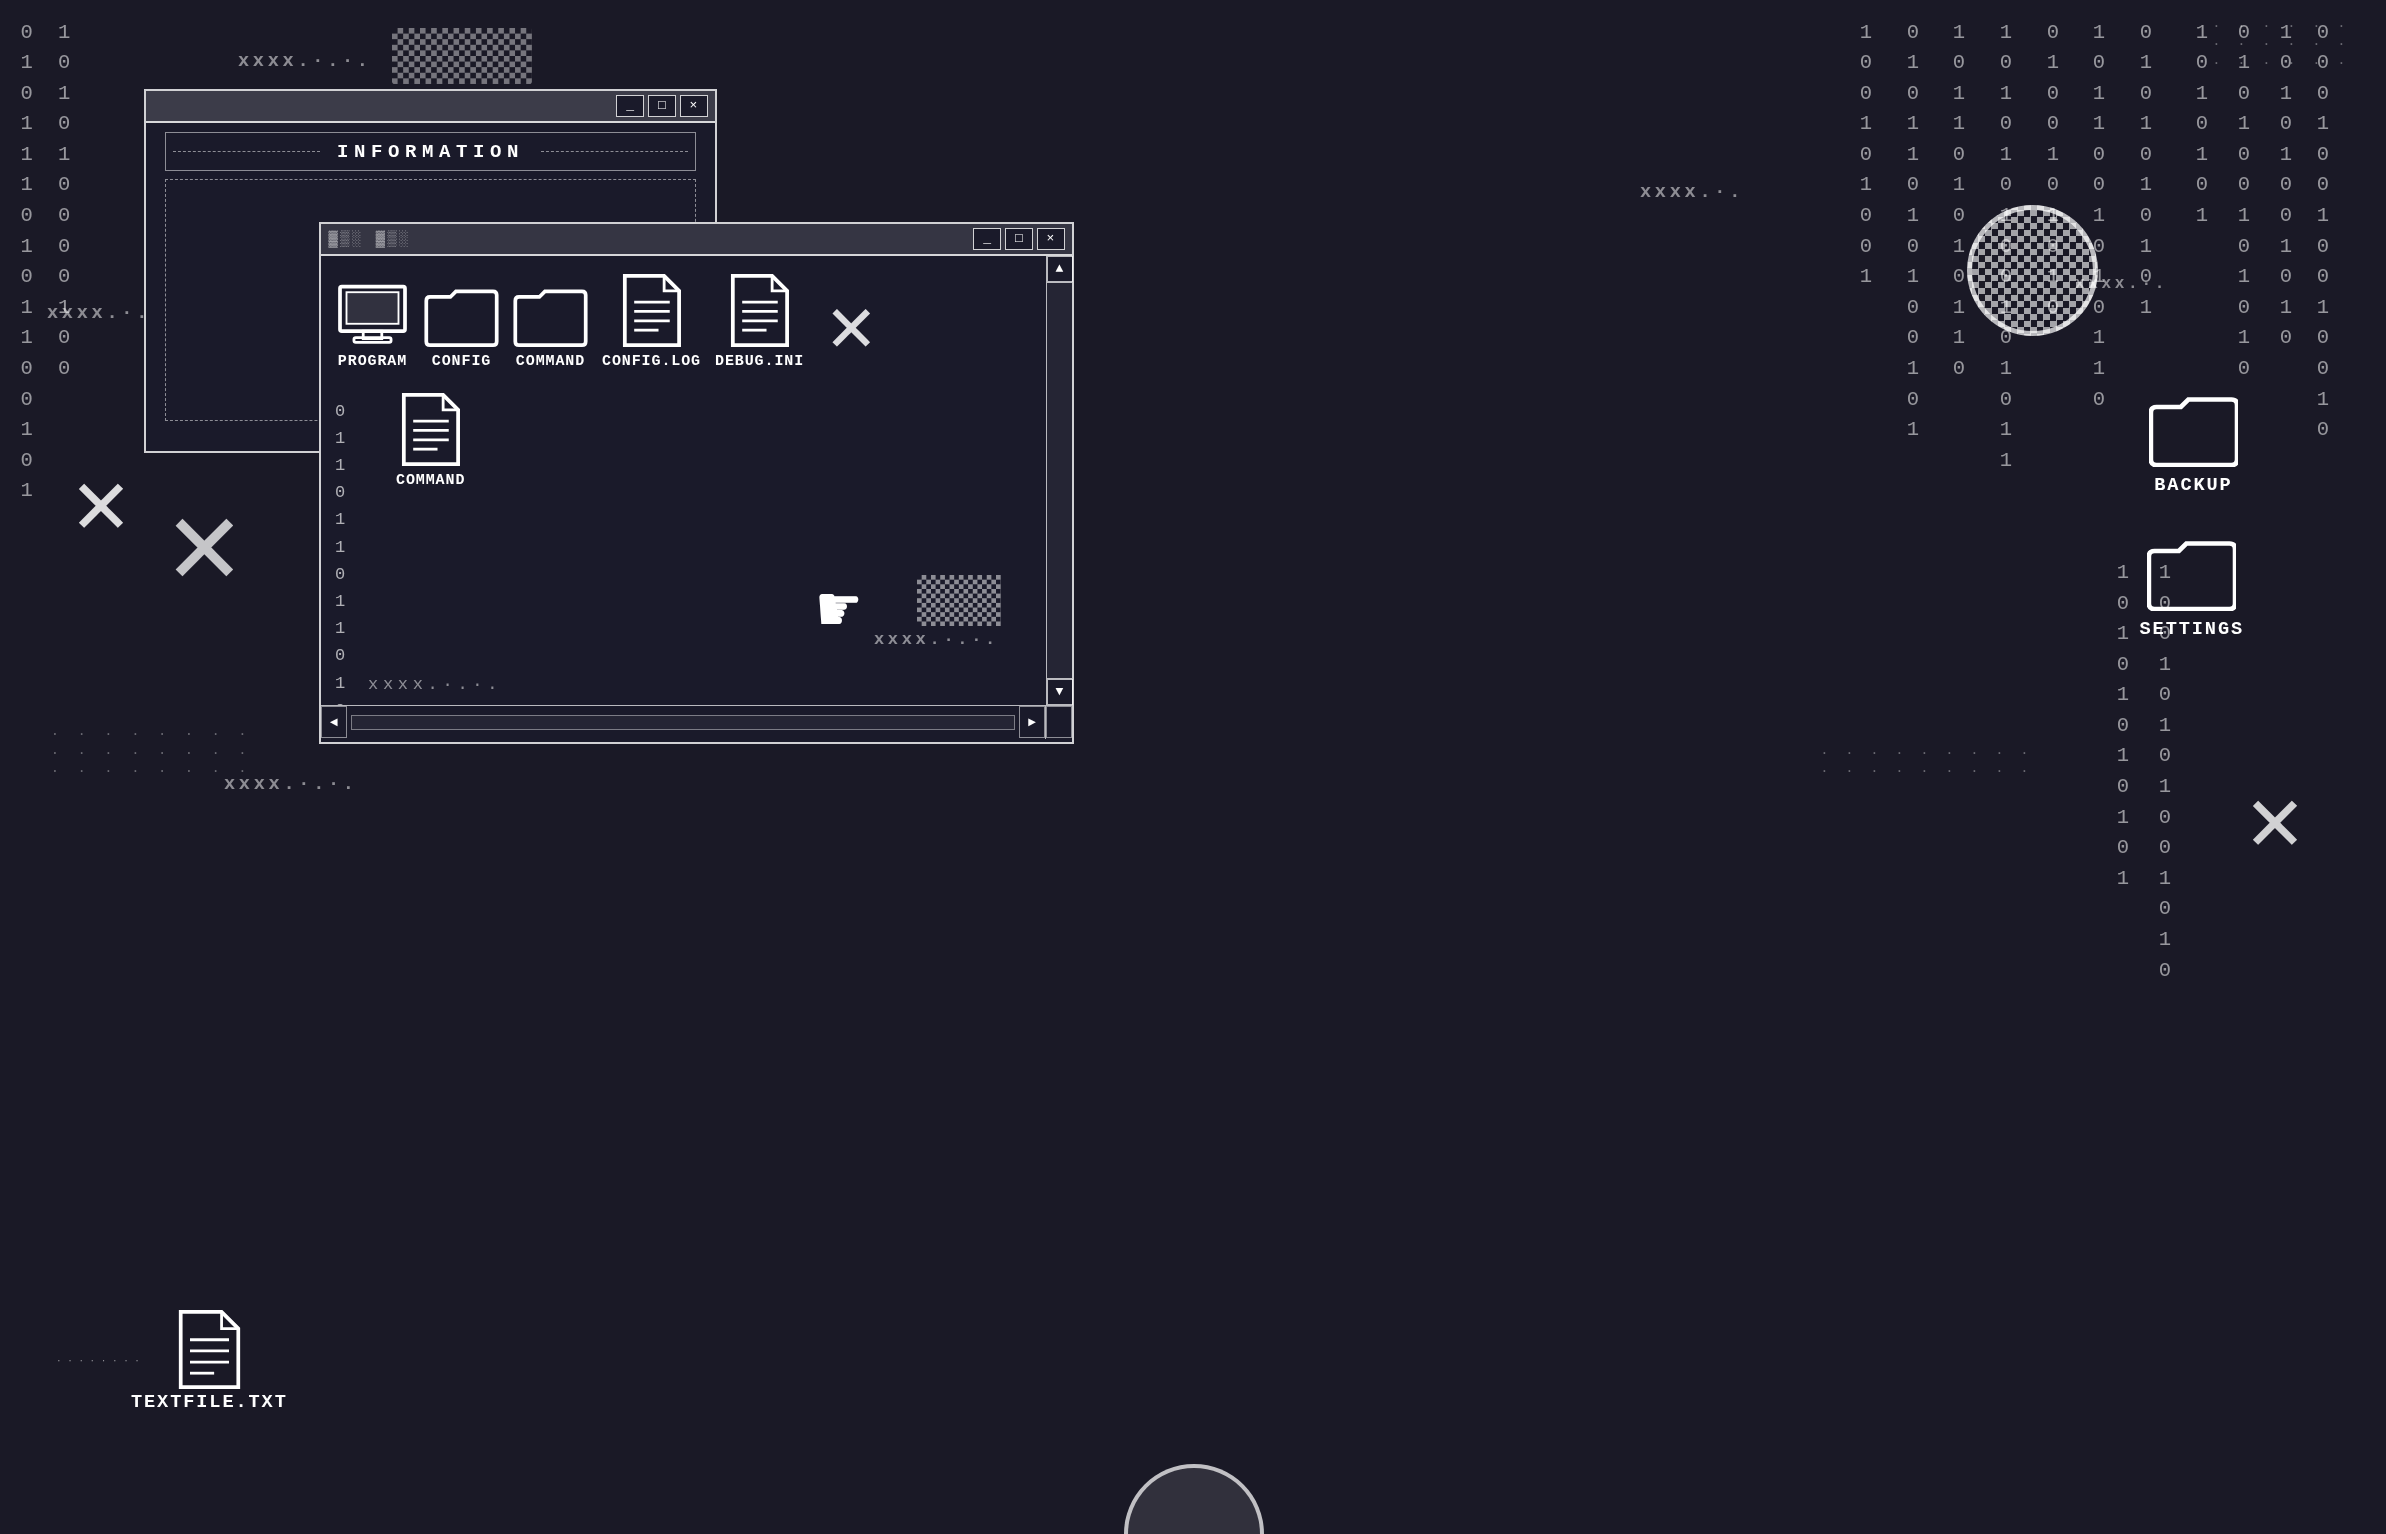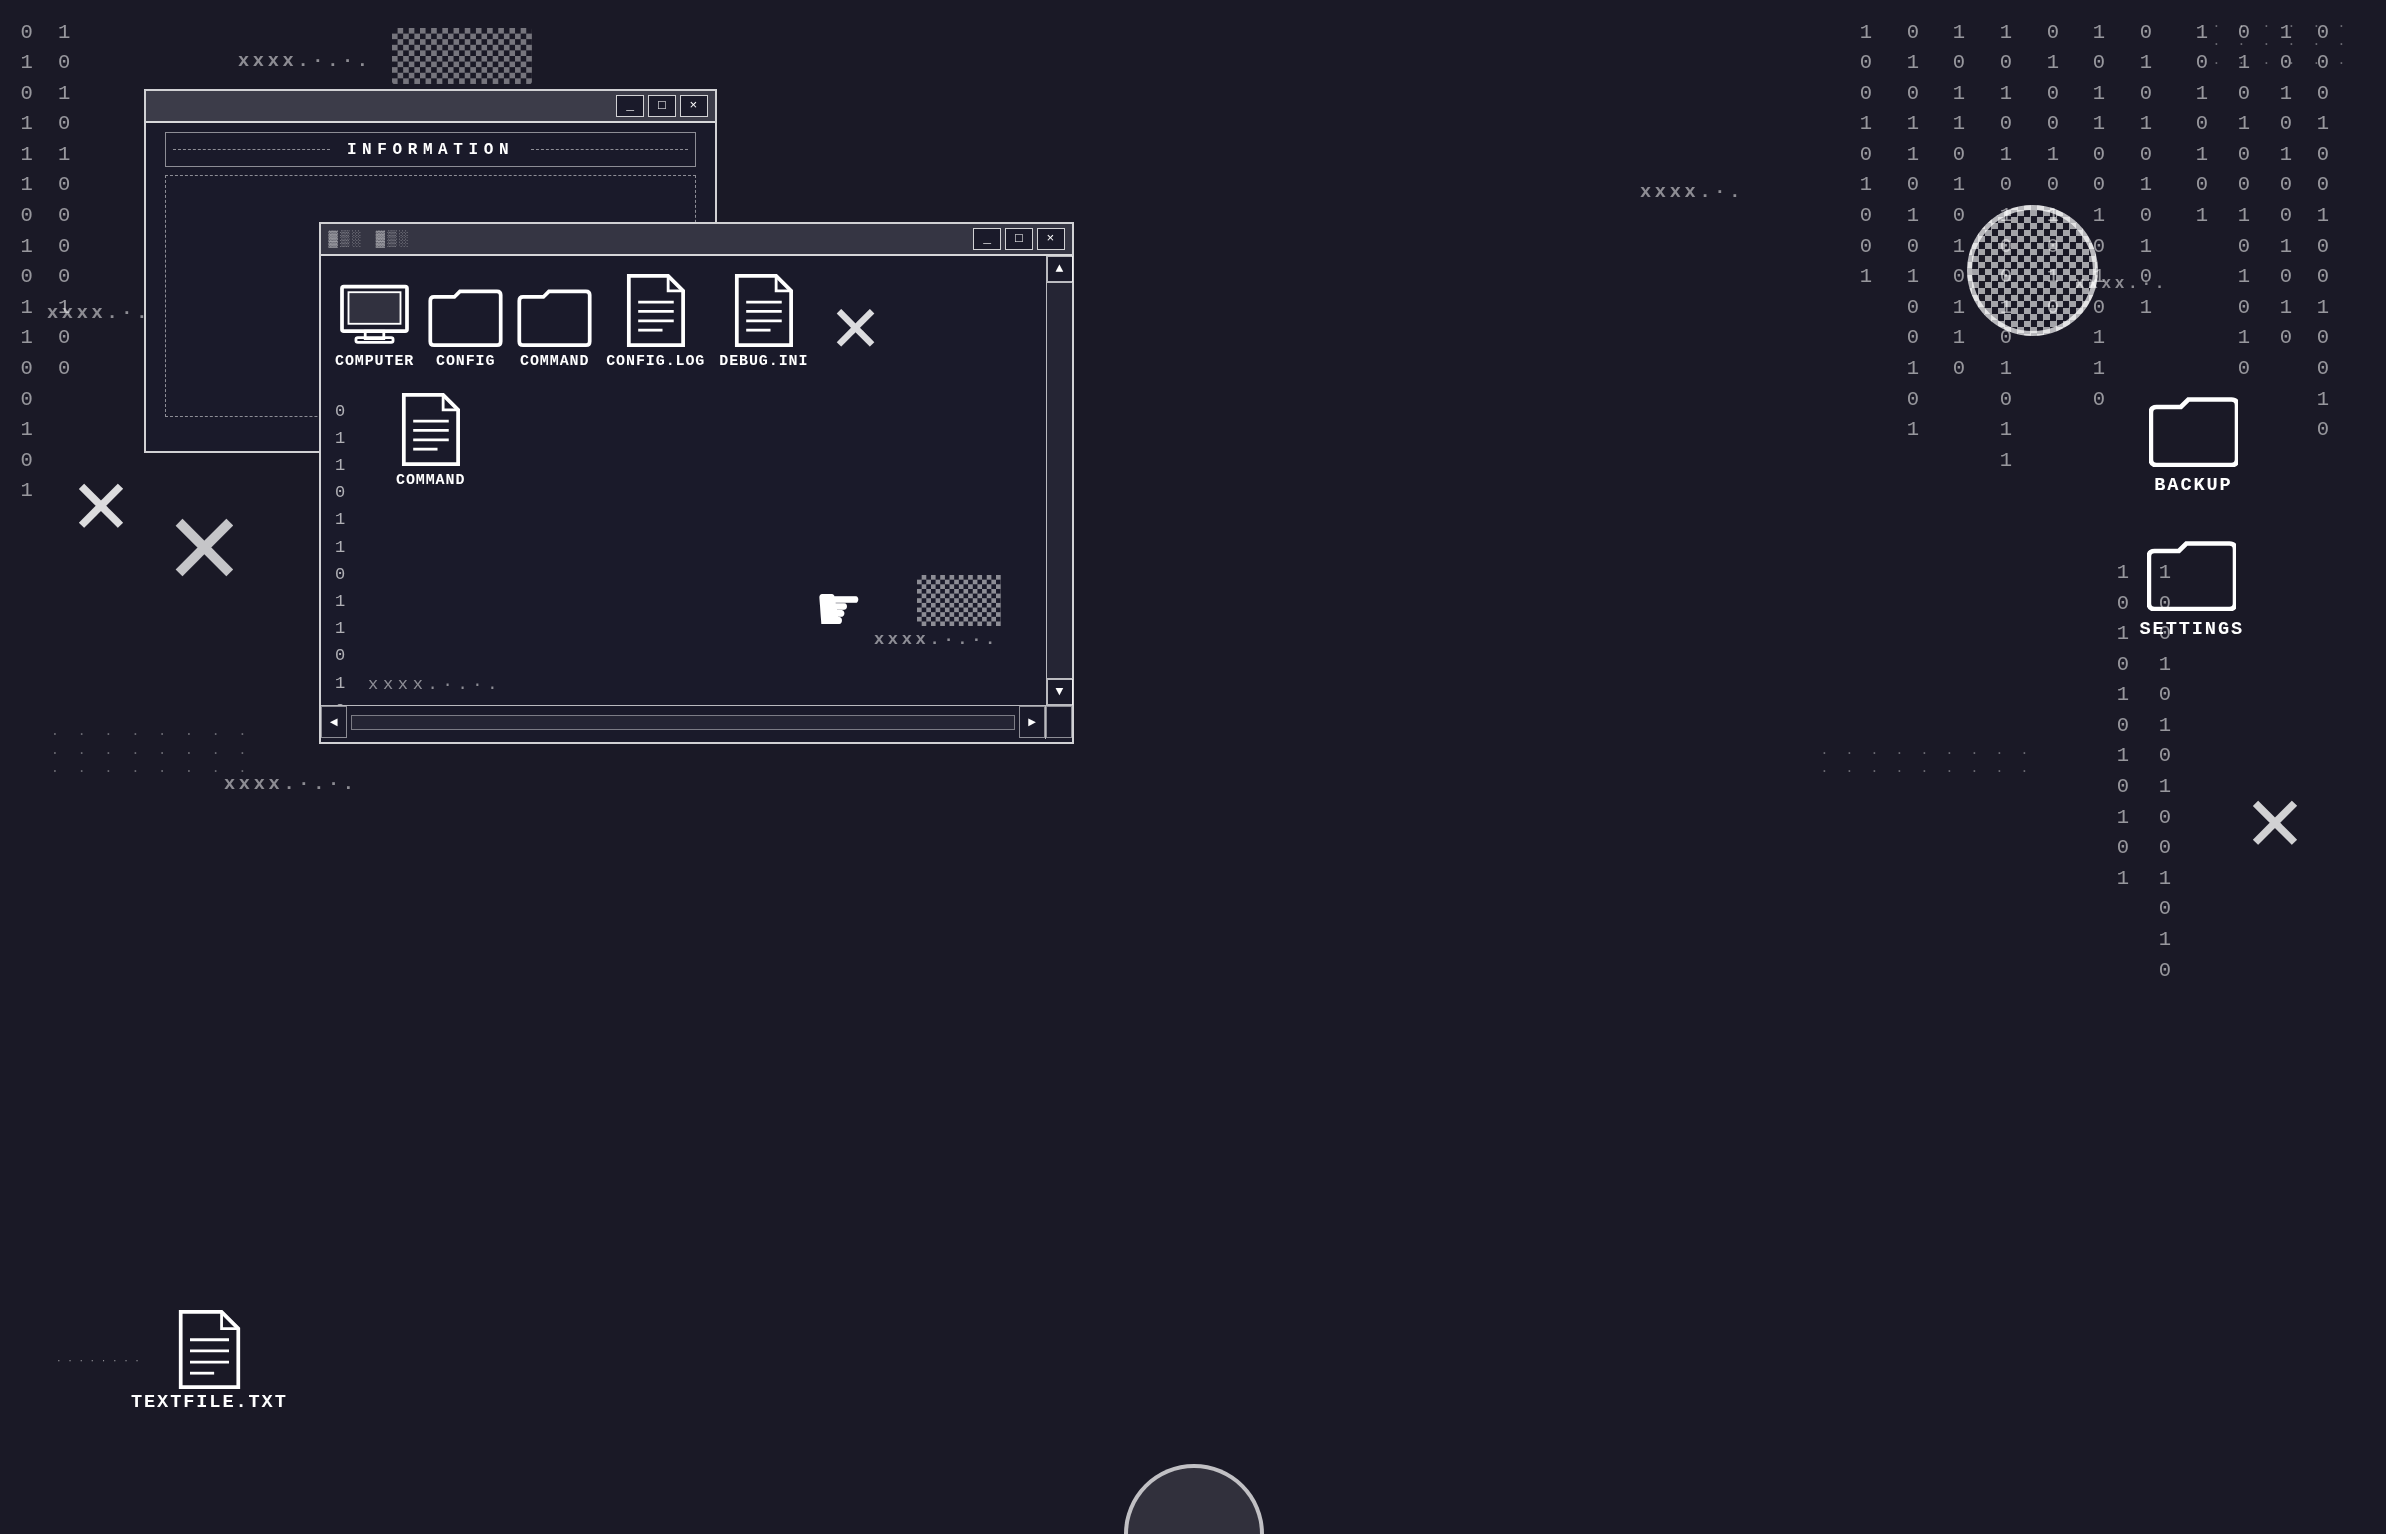--- a/index.html
+++ b/index.html
@@ -477,21 +477,21 @@
 
 <div class="window info-window">
   <div class="window-titlebar">
     <div class="win-btn">_</div>
     <div class="win-btn">□</div>
     <div class="win-btn">×</div>
   </div>
   <div style="padding:9.3px 18.6px;">
     <div style="border:1.9px solid rgba(255,255,255,0.5);padding:7.5px;margin-bottom:7.5px;display:flex;align-items:center;justify-content:center;">
       <div style="flex:1;height:1.9px;border-top:1.9px dashed rgba(255,255,255,0.5);"></div>
-      <span style="margin:0 17px;font-size:16px;letter-spacing:5.6px;color:#fff;font-weight:bold;">INFORMATION</span>
+      <span style="margin:0 17px;font-size:19px;letter-spacing:5.6px;color:#fff;font-weight:bold;">INFORMATION</span>
       <div style="flex:1;height:1.9px;border-top:1.9px dashed rgba(255,255,255,0.5);"></div>
     </div>
     <div class="dashed-box">
       
     </div>
   </div>
 </div>
 
 <div class="window explorer-window">
 
@@ -517,21 +517,21 @@
           <svg viewBox="0 0 80 70" width="75" height="65">
 
             <rect x="5" y="5" width="70" height="48" rx="2" fill="none" stroke="#fff" stroke-width="4"></rect>
 
             <rect x="12" y="11" width="56" height="34" fill="rgba(255,255,255,0.1)" stroke="#fff" stroke-width="2"></rect>
 
             <rect x="30" y="53" width="20" height="8" fill="none" stroke="#fff" stroke-width="3"></rect>
 
             <rect x="20" y="60" width="40" height="5" rx="2" fill="none" stroke="#fff" stroke-width="3"></rect>
           </svg>
-          <span class="icon-item-label">COMPUTER</span>
+          <span class="icon-item-label">PROGRAM</span>
         </div>
 
         <div class="icon-item">
           <svg viewBox="0 0 80 68" width="75" height="63">
             <path d="M2 18 Q2 14 6 14 L28 14 L34 8 L74 8 Q78 8 78 12 L78 62 Q78 66 74 66 L6 66 Q2 66 2 62 Z" fill="none" stroke="#fff" stroke-width="4"></path>
           </svg>
           <span class="icon-item-label">CONFIG</span>
         </div>
 
         <div class="icon-item">

